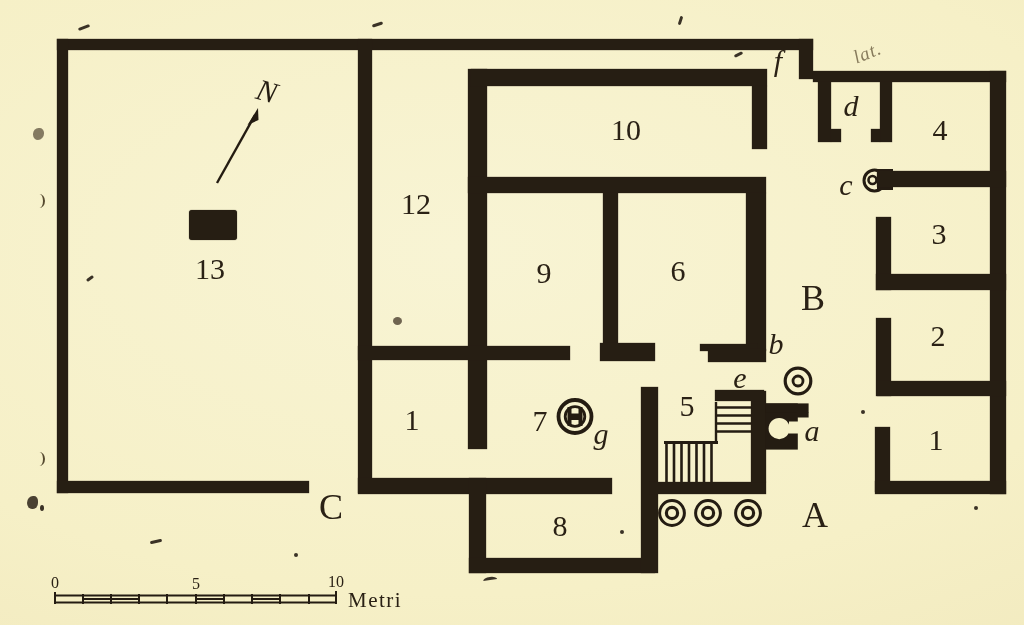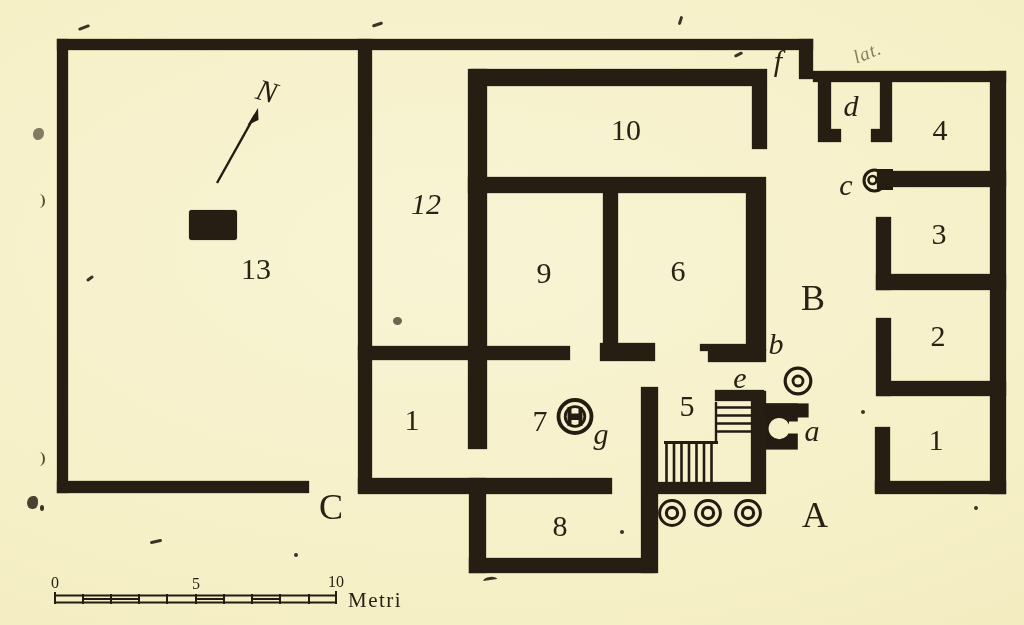--- a/index.html
+++ b/index.html
@@ -133,23 +133,23 @@
     <text x="300" y="33" font-size="21" letter-spacing="1.5">Metri</text>
   </g>
   <g stroke="#241c12" fill="none">
     <path d="M7 21.5h281" stroke-width="2"></path>
     <path d="M7 28.5h281" stroke-width="2"></path>
     <path d="M7 18v12M35 20v10M63 20v10M91 20v10M119 20v10M148 20v10M176 20v10M204 20v10M232 20v10M261 20v10M288 17v13" stroke-width="2"></path>
     <path d="M35 25h56M148 25h28M204 25h28" stroke-width="2"></path>
   </g>
 </svg>
 
-<div class="n" style="left:210px;top:269px;margin-left:46px;">13</div>
-
-<div class="n" style="left:426px;top:204px;font-style:italic;">12</div>
+<div class="n" style="left:210px;top:269px;">13</div>
+
+<div class="n" style="left:416px;top:204px;">12</div>
 
 <div class="n" style="left:412px;top:420px;">1</div>
 
 <div class="n" style="left:626px;top:130px;">10</div>
 
 <div class="n" style="left:544px;top:273px;">9</div>
 
 <div class="n" style="left:560px;top:526px;">8</div>
 
 <div class="n" style="left:540px;top:421px;">7</div>

